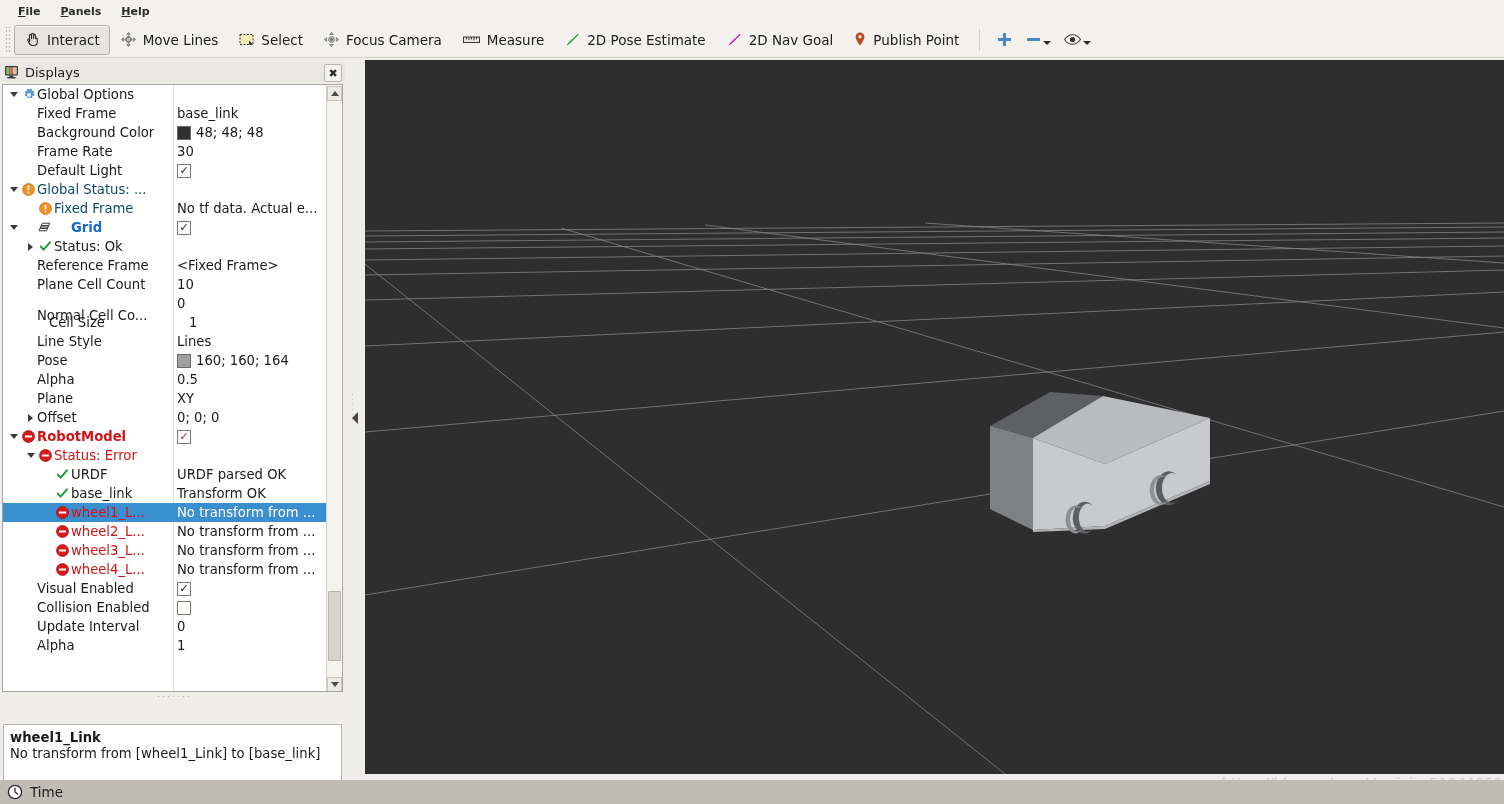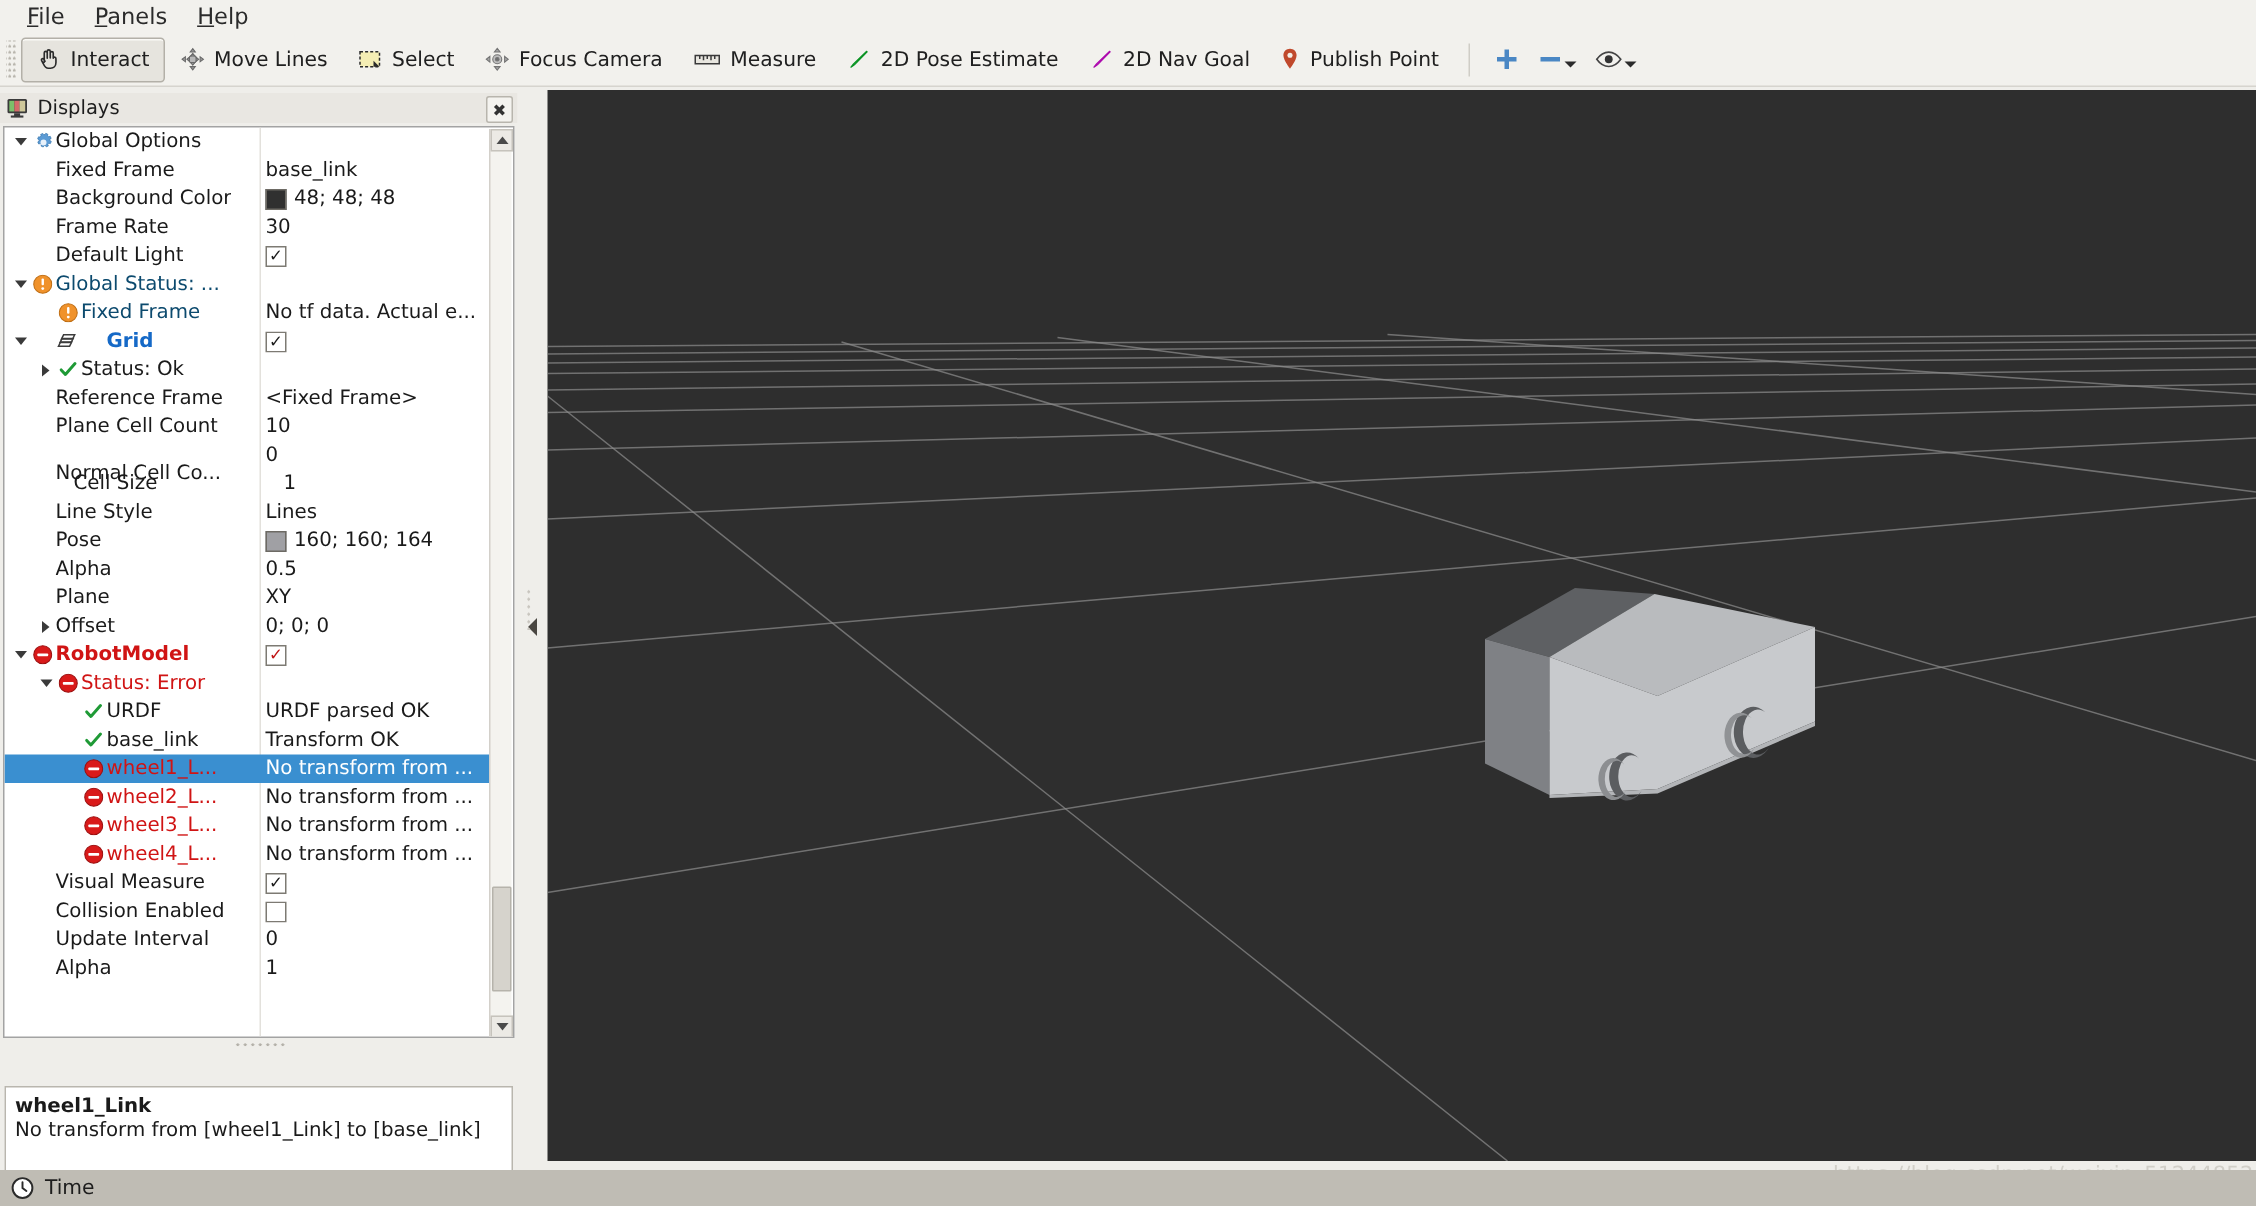--- a/index.html
+++ b/index.html
@@ -7,21 +7,21 @@
     width:1504px;height:804px;overflow:hidden;
     font-family:"DejaVu Sans","Liberation Sans",sans-serif;
     font-size:13px;color:#1a1a1a;background:#efeeea;
     -webkit-font-smoothing:antialiased;
   }
   .app{position:relative;width:1504px;height:804px;}
 
   
   .menubar{position:absolute;left:0;top:0;width:1504px;height:22px;
     background:#f2f1ed;display:flex;align-items:center;padding-left:8px;box-sizing:border-box;}
-  .menu-item{padding:2px 10px;font-size:15px;color:#2b2b2b;cursor:default;}
+  .menu-item{padding:2px 10px;font-size:11px;color:#2b2b2b;cursor:default;font-weight:bold;}
   .menu-item u{text-decoration:underline;}
 
   
   .toolbar{position:absolute;left:0;top:22px;width:1504px;height:36px;
     background:#f2f1ed;border-bottom:1px solid #d6d4ce;display:flex;align-items:center;
     box-sizing:border-box;padding-left:4px;}
   .grip{width:7px;height:26px;margin-right:3px;
     background-image:radial-gradient(circle,#b9b6ae 1px,transparent 1px);
     background-size:3px 4px;background-position:1px 2px;}
   .tbtn{display:flex;align-items:center;gap:6px;height:28px;padding:0 9px;
@@ -574,21 +574,21 @@
               </span>
               <span class="lbl c-red">wheel4_L...</span>
             </div>
             <div class="c2">
               <span>No transform from ...</span>
             </div>
           </div>
           <div class="row">
             <div class="c1" style="padding-left: 21px;">
               <span class="arrow"></span>
-              <span class="lbl ">Visual Measure</span>
+              <span class="lbl ">Visual Enabled</span>
             </div>
             <div class="c2">
               <span class="cbox">✓</span>
             </div>
           </div>
           <div class="row">
             <div class="c1" style="padding-left: 21px;">
               <span class="arrow"></span>
               <span class="lbl ">Collision Enabled</span>
             </div>

